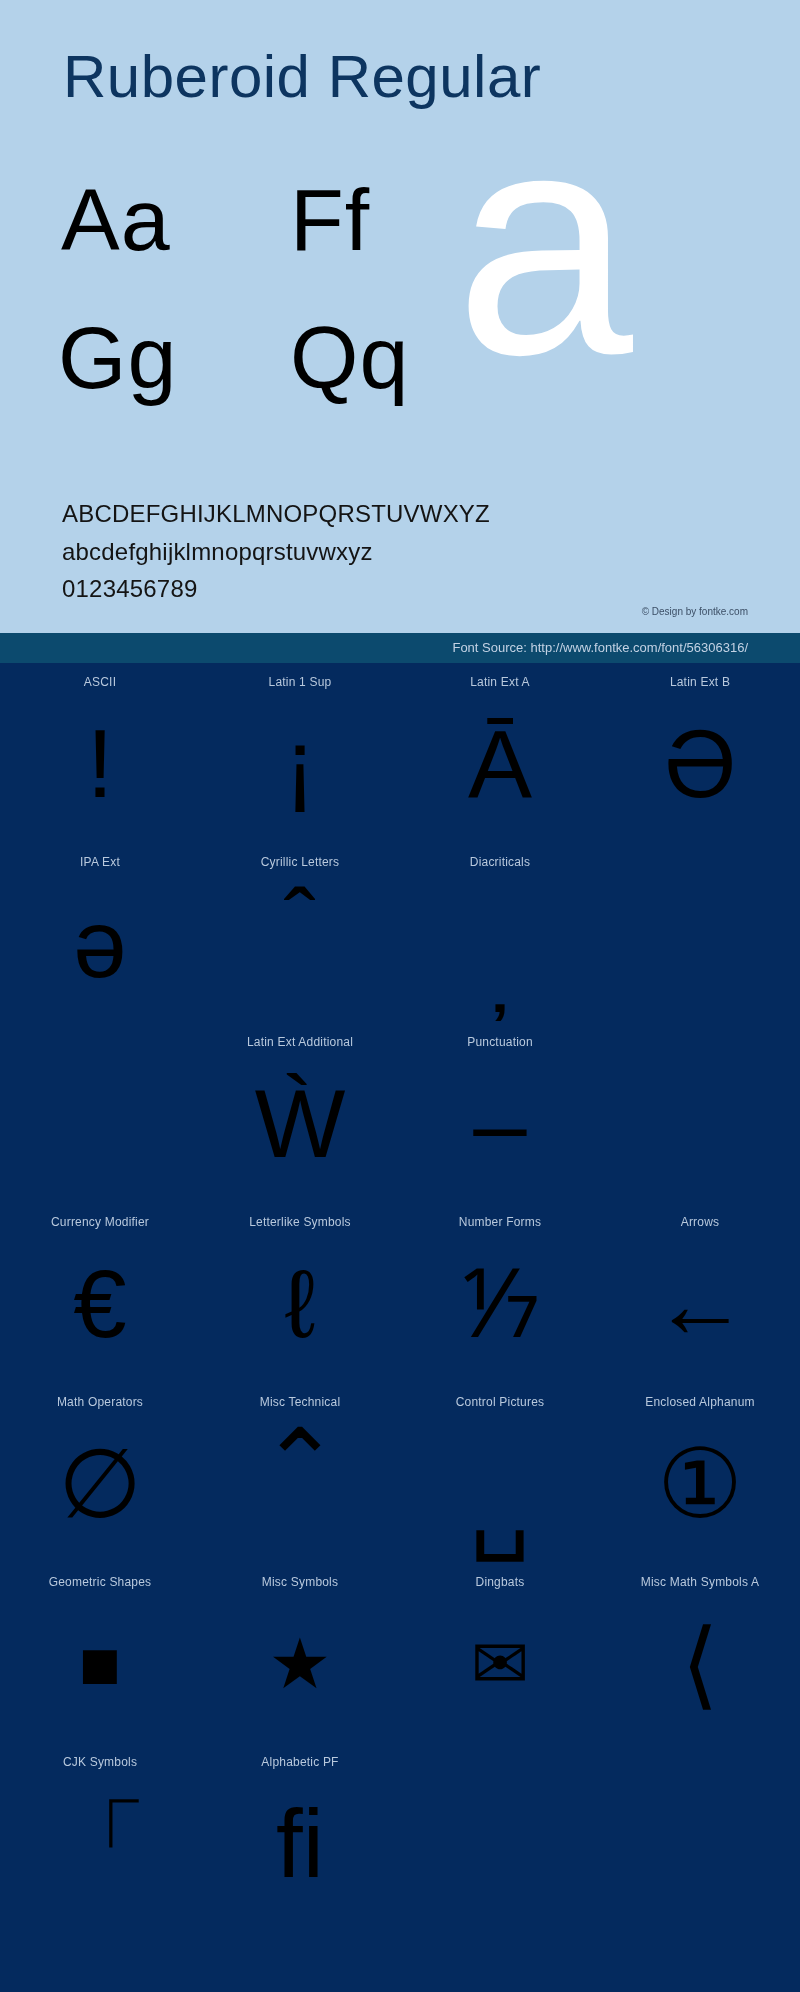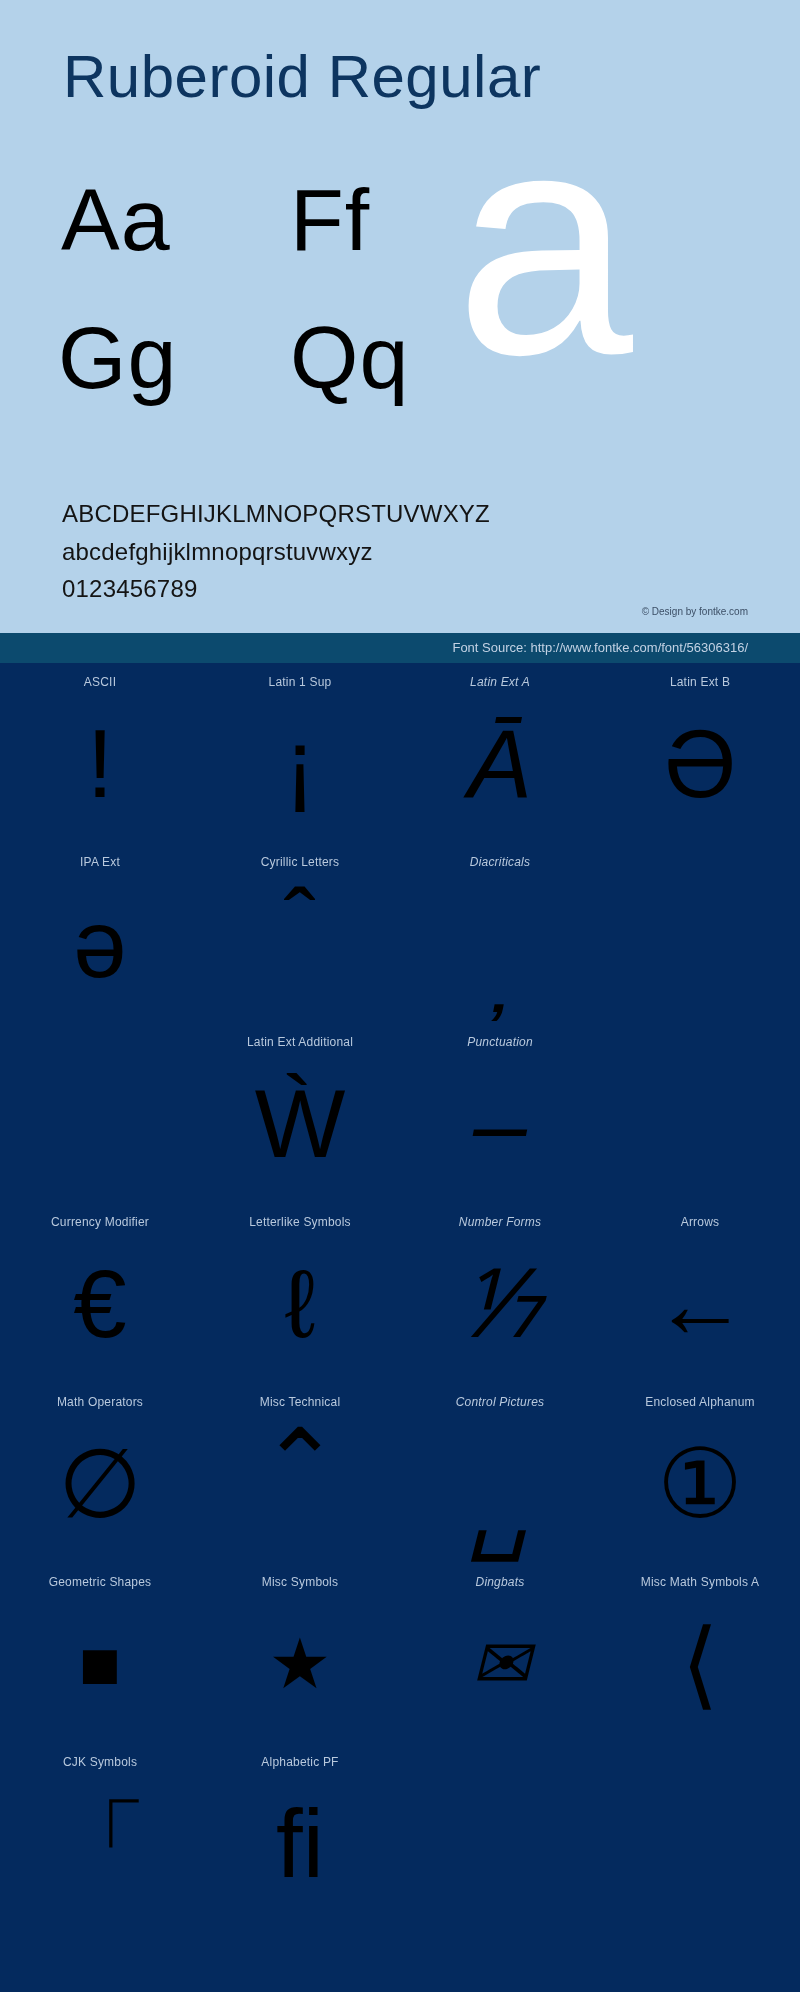--- a/index.html
+++ b/index.html
@@ -128,21 +128,21 @@
     height: 180px;
   }
   .block-cell {
     position: absolute;
     top: 0;
     width: 200px;
     height: 180px;
   }
   .block-cell.c0 { left: 0px; }
   .block-cell.c1 { left: 200px; }
-  .block-cell.c2 { left: 400px; font-style: italic; }
+  .block-cell.c2 { left: 400px; }
   .block-cell.c3 { left: 600px; }
 
   .block-label {
     position: absolute;
     top: 12px;
     left: 0;
     width: 200px;
     text-align: center;
     font-size: 12px;
     line-height: 14px;

